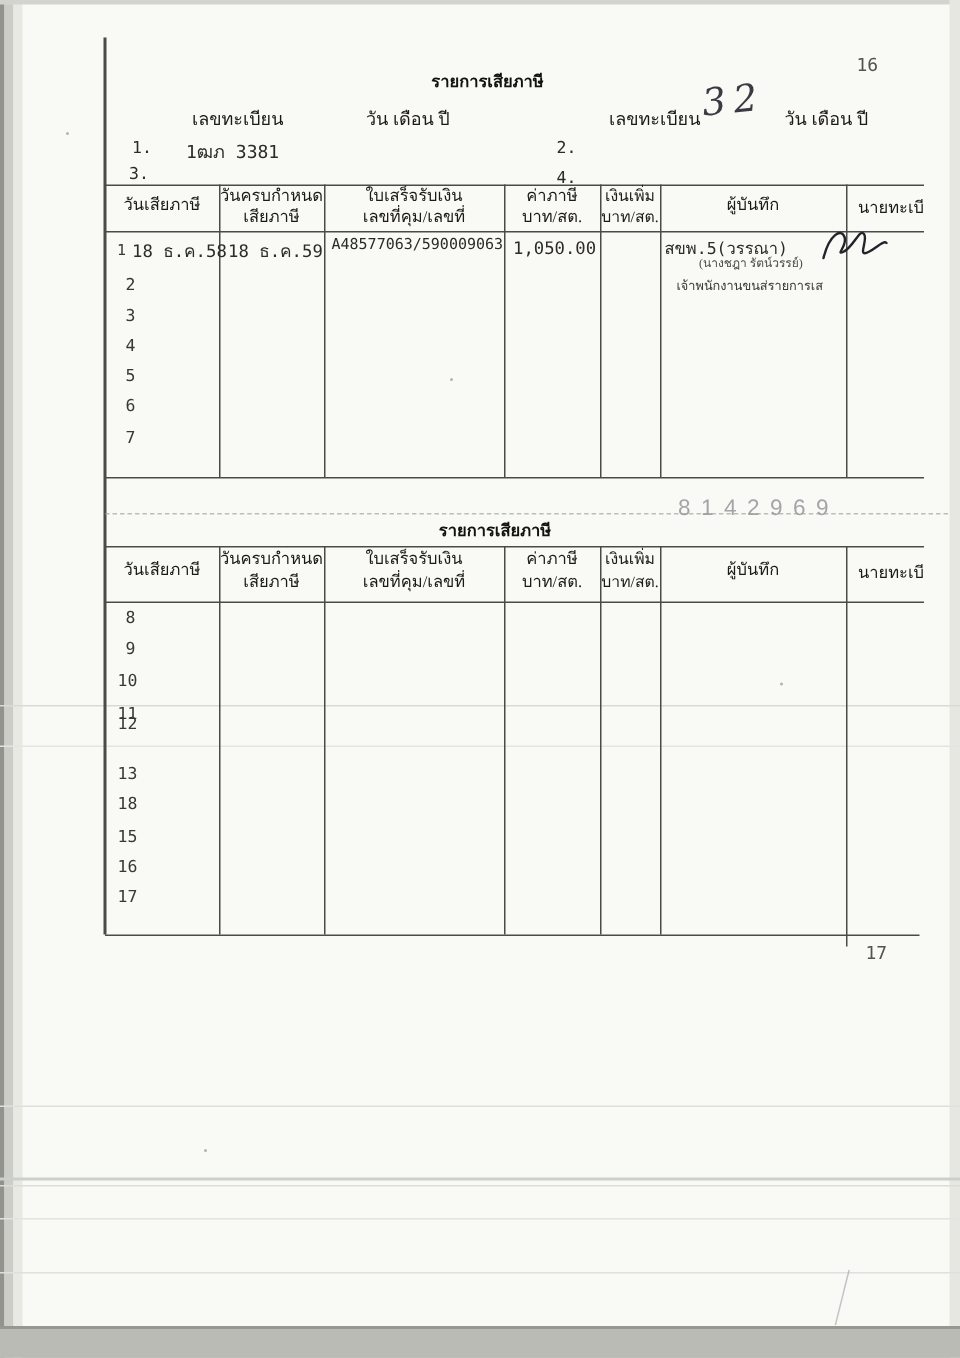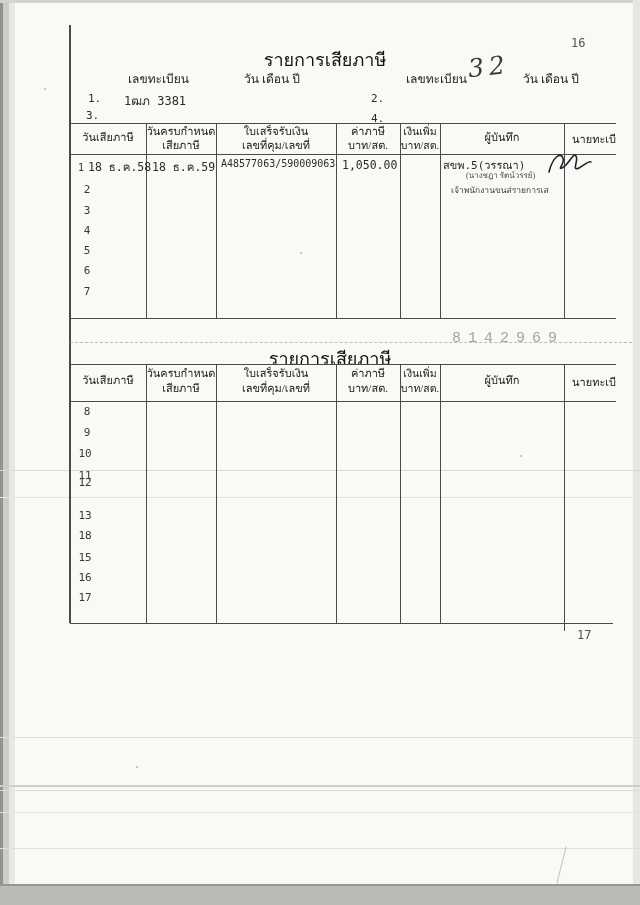--- a/index.html
+++ b/index.html
@@ -8,33 +8,33 @@
     background:#f9f9f5; overflow:hidden;
     font-family:"Liberation Serif", serif;
   }
   
   .edge { position:absolute; }
   
   .hline { position:absolute; height:1px; background:#4a4a46; }
   .vline { position:absolute; width:1px; background:#4a4a46; }
   .faintline { position:absolute; left:0; width:640px; height:1px; }
   
-  .doc-title { position:absolute; width:200px; text-align:center; font-size:18px; font-weight:normal; color:#14120f; }
+  .doc-title { position:absolute; width:200px; text-align:center; font-size:11px; font-weight:bold; color:#14120f; }
   .lbl { position:absolute; font-size:12px; color:#1c1a17; white-space:nowrap; }
   .th { position:absolute; text-align:center; font-size:11px; line-height:1.25; color:#1c1a17; white-space:nowrap; }
   .typed { position:absolute; font-family:"DejaVu Sans Mono","Liberation Mono",monospace; color:#2d2b27; font-size:11px; white-space:nowrap; }
   .rownum { position:absolute; width:18px; text-align:center; font-family:"DejaVu Sans Mono","Liberation Mono",monospace; font-size:11px; color:#3a3833; }
   .pagenum { position:absolute; font-family:"DejaVu Sans Mono","Liberation Mono",monospace; font-size:12px; color:#56534d; }
   .handwritten {
     position:absolute; font-family:"DejaVu Serif", serif; font-style:italic;
     font-size:25px; color:#3a3a42; letter-spacing:5px; transform:rotate(-6deg);
   }
   .stamp { position:absolute; font-size:8px; color:#4a4843; white-space:nowrap;text-align:right; }
   .faint-number {
-    position:absolute; font-family:Liberation Mono, monospace; font-size:15px;
+    position:absolute; font-family:Liberation Sans, sans-serif; font-size:15px;
     color:#8f8f96; letter-spacing:7px; opacity:0.8; white-space:nowrap;
   }
   .dashedline { position:absolute; border-top:1px dashed #99a099; opacity:0.65; height:0; }
   .speck { position:absolute; width:2px; height:2px; background:#b4b4ae; border-radius:50%; }
 </style>
 </head>
 <body>
 
 <div class="page">
 

